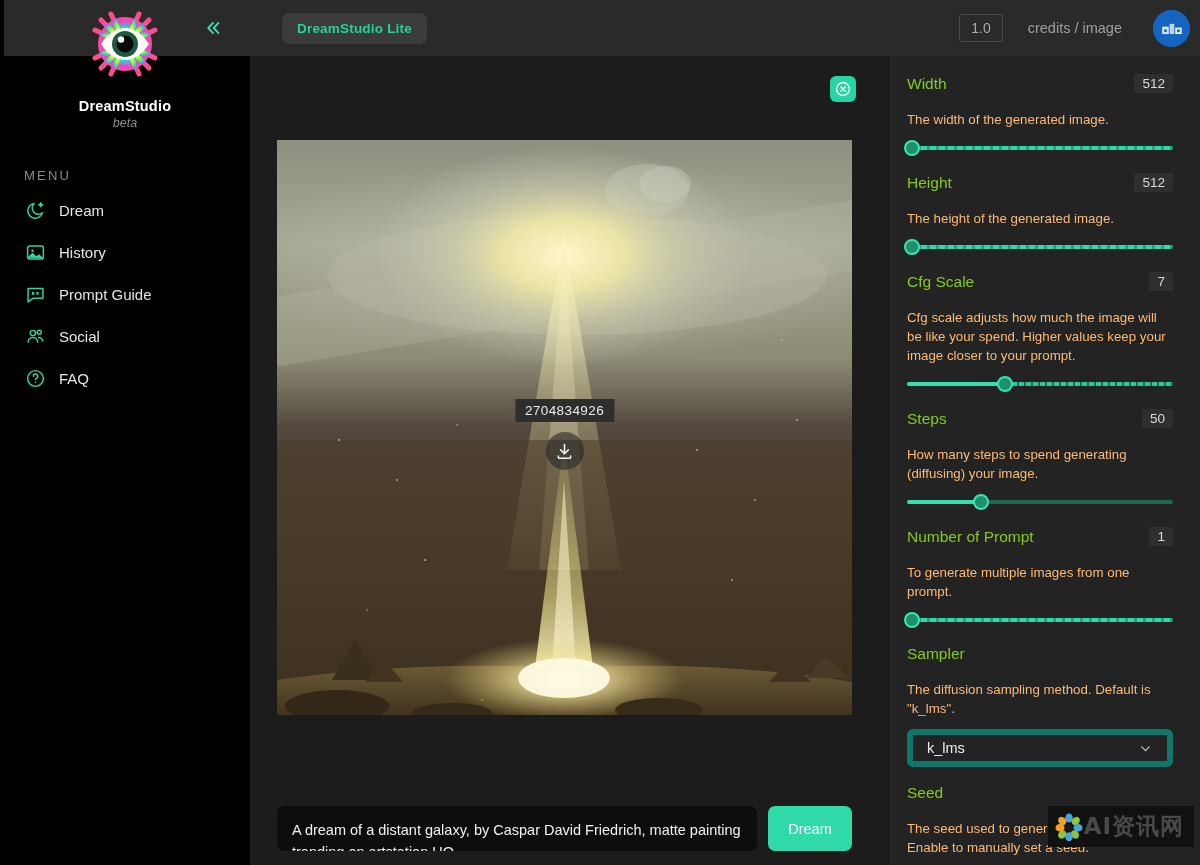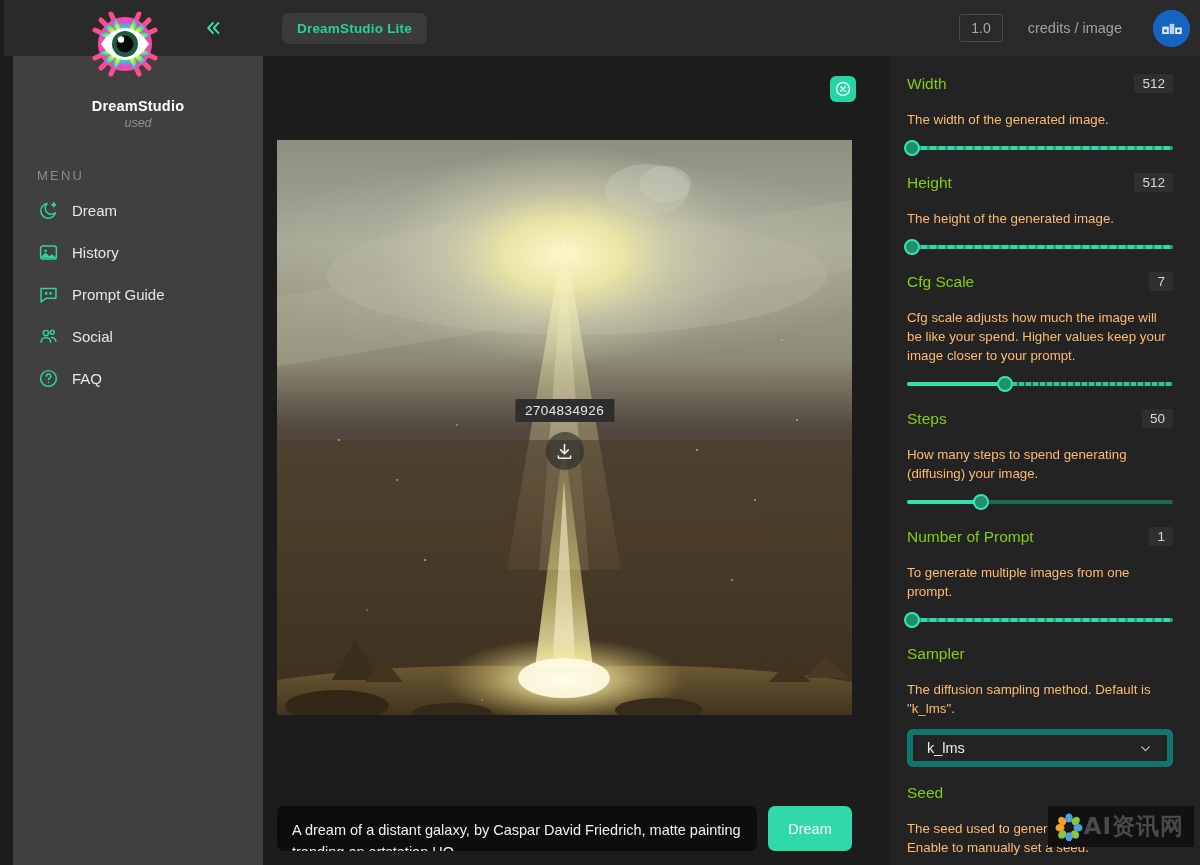--- a/index.html
+++ b/index.html
@@ -39,21 +39,21 @@
   .credits-label { color: #a0a0a0; font-size: 14.5px; }
   .avatar {
     width: 37px; height: 37px; border-radius: 50%;
     background: #1565c0; overflow: hidden; position: relative; cursor: pointer;
     margin-left: 6px;
   }
 
   
   .sidebar {
     position: absolute; left: 0; top: 0; width: 250px; height: 865px;
-    background: #404040; padding-top: 56px; z-index: 30; margin-left: 13px;
+    background: #000000; padding-top: 56px; z-index: 30;
   }
   .brand { text-align: center; padding-top: 26px; }
   .brand-logo {
     position: absolute; left: 87px; top: 4px; width: 76px; height: 80px; z-index: 45;
   }
   .brand-name {
     color: #ffffff; font-size: 14.5px; font-weight: bold; letter-spacing: .2px;
     margin-top: 16px;
   }
   .brand-beta { color: #8e8e8e; font-size: 12.5px; font-style: italic; margin-top: 2px; }
@@ -173,21 +173,21 @@
   }
 </style>
 </head>
 <body>
 
 <div class="app">
 
   <aside class="sidebar">
     <div class="brand">
       <div class="brand-name">DreamStudio</div>
-      <div class="brand-beta">used</div>
+      <div class="brand-beta">beta</div>
     </div>
 
     <div class="menu-head">MENU</div>
 
     <div class="menu-item">
       <span class="menu-icon">
         <svg width="21" height="21" viewBox="0 0 24 24" fill="none" stroke="currentColor" stroke-width="1.7" stroke-linecap="round" stroke-linejoin="round">
           <path d="M20 14.5A8.5 8.5 0 1 1 10.5 4a6.8 6.8 0 0 0 9.5 10.5z"></path>
           <path d="M18 3.2l.6 1.6 1.6.6-1.6.6-.6 1.6-.6-1.6-1.6-.6 1.6-.6z" fill="currentColor"></path>
         </svg>

